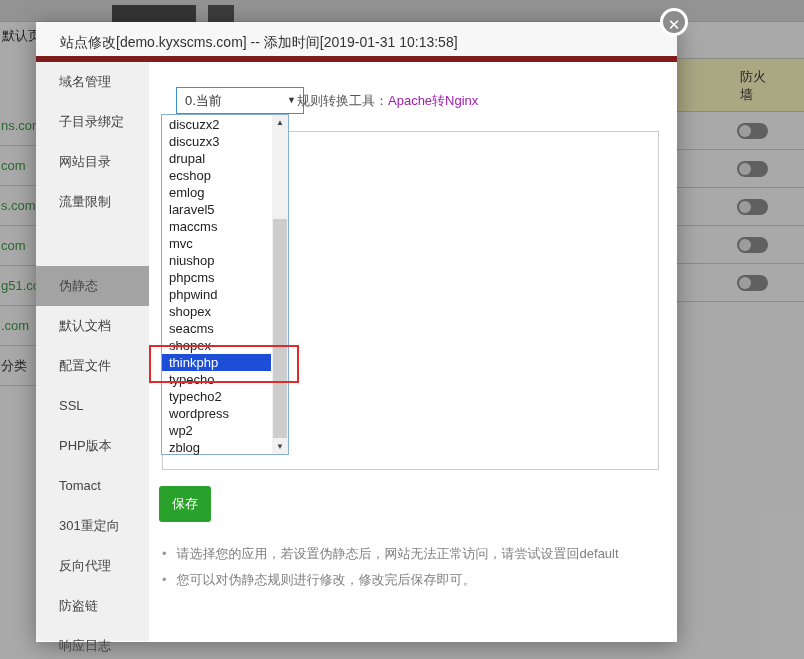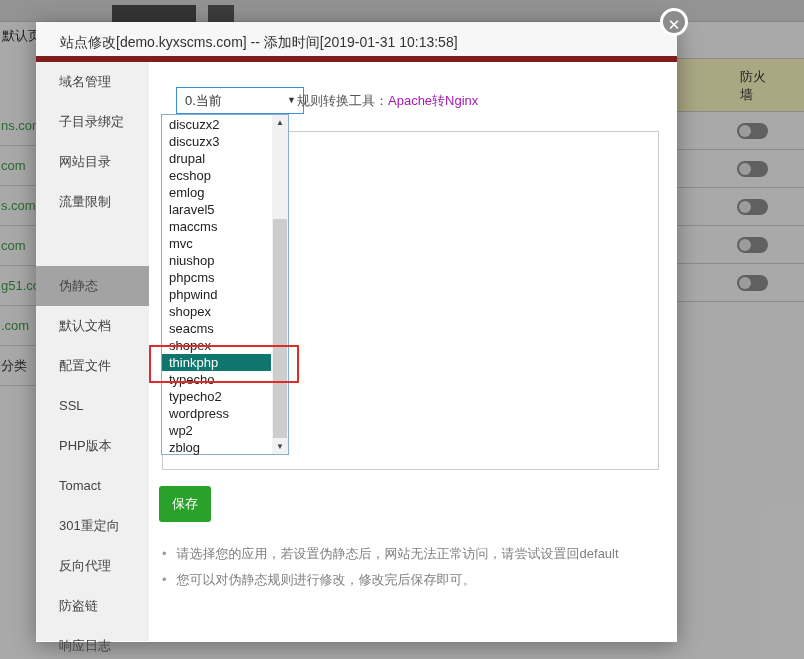--- a/index.html
+++ b/index.html
@@ -62,21 +62,21 @@
   
   .rw-textarea { position:absolute; left:13px; top:69px; width:497px; height:339px;
     border:1px solid #ccc; background:#fff; z-index:1; }
 
   
   .dd-list { position:absolute; left:12px; top:52px; width:128px; height:341px;
     background:#fff; border:1px solid #86aed1; z-index:3; }
   .dd-options { position:absolute; left:0; top:1px; right:17px; }
   .dd-option { height:17px; line-height:17px; padding-left:7px; font-size:13px;
     color:#222; cursor:pointer; white-space:nowrap; overflow:hidden; }
-  .dd-option.active { background:#0f766e; color:#fff; }
+  .dd-option.active { background:#1d4ed8; color:#fff; }
   .dd-sb { position:absolute; right:0; top:0; bottom:0; width:16px; background:#f1f1f1; }
   .dd-sb .arr { position:absolute; width:16px; height:15px; line-height:15px;
     text-align:center; font-size:8px; color:#444; cursor:pointer; }
   .dd-sb .arr.up { top:0; } .dd-sb .arr.down { bottom:0; }
   .dd-thumb { position:absolute; left:1px; width:14px; top:104px; height:219px;
     background:#cdcdcd; cursor:pointer; }
 
   
   .red-rect { position:absolute; left:0px; top:283px; width:150px; height:38px;
     border:2px solid #e02b2b; z-index:6; pointer-events:none; }

